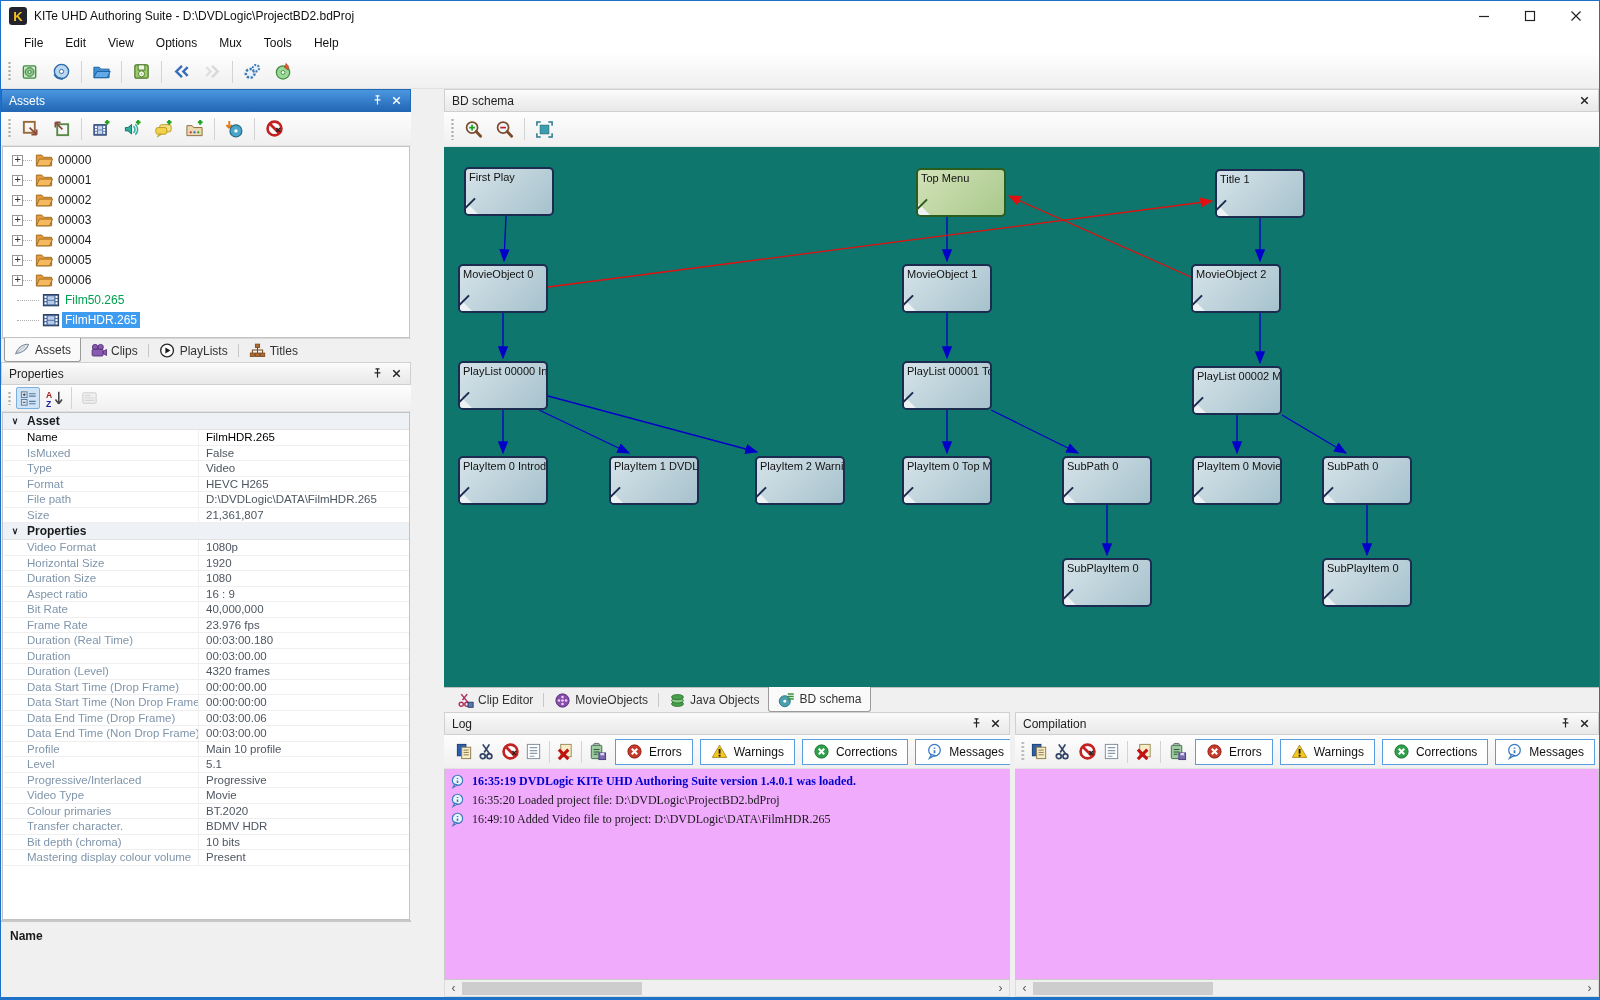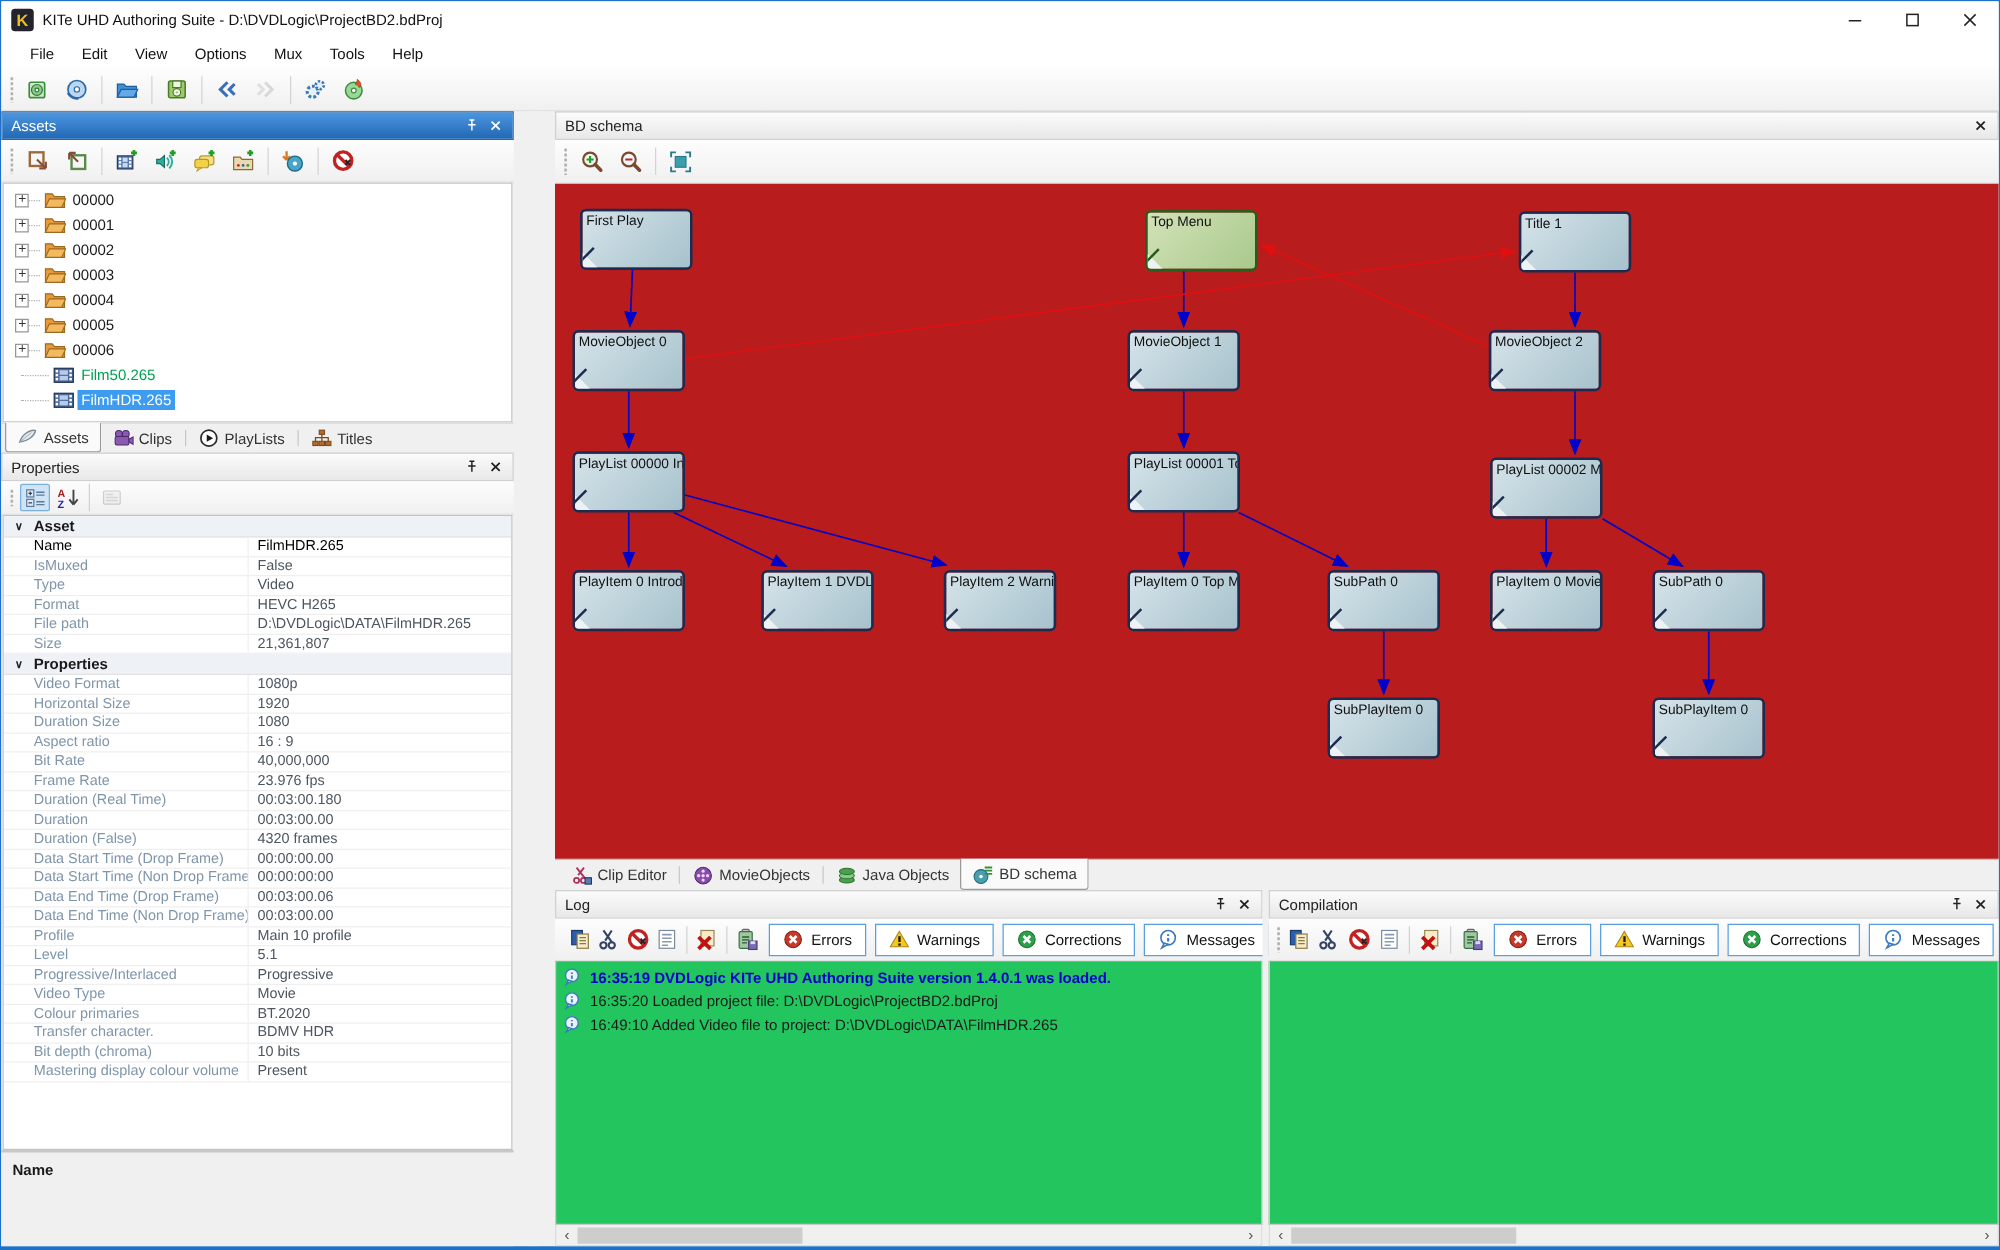--- a/index.html
+++ b/index.html
@@ -62,42 +62,42 @@
   .prop-grid{flex:1;background:#fff;border:1px solid #c3c3c3;margin:0 1px;overflow:hidden;min-height:0;}
   .prop-group{display:flex;height:17px;line-height:17px;background:#eef2f7;font-weight:bold;border-bottom:1px solid #e2e2e2;}
   .prop-group .chev{width:24px;text-align:center;font-size:9px;color:#222;}
   .prop-row{display:flex;height:15.5px;line-height:15.5px;border-bottom:1px solid #efefef;font-size:11.5px;}
   .prop-row .lbl{width:196px;padding-left:24px;color:#7f95ab;border-right:1px solid #efefef;white-space:nowrap;overflow:hidden;flex:0 0 auto;}
   .prop-row .val{flex:1;padding-left:7px;color:#4d5660;white-space:nowrap;overflow:hidden;}
   .prop-row.selected .lbl,.prop-row.selected .val{color:#000;}
   .prop-desc{height:77px;background:#f0f0f0;border-top:2px solid #c8c8c8;padding:7px 9px;font-weight:bold;flex:0 0 auto;}
   
   .schema-toolbar{height:35px;}
-  .schema-canvas{flex:1;position:relative;background:#b91c1c;overflow:hidden;min-height:0;}
+  .schema-canvas{flex:1;position:relative;background:#0f766e;overflow:hidden;min-height:0;}
   .edges{position:absolute;left:0;top:0;width:100%;height:100%;}
   .node{position:absolute;width:90px;height:49px;border:2px solid #1c2b50;border-radius:5px;
     background:linear-gradient(135deg,#d6e3e9 0%,#a6c2cd 100%);font-size:11px;padding:2px 3px;
     white-space:nowrap;overflow:hidden;color:#111;}
   .node::before{content:'';position:absolute;left:0;bottom:0;border-bottom:12px solid #edf2f4;border-right:12px solid transparent;}
   .node::after{content:'';position:absolute;left:-2px;bottom:3px;width:17px;height:2.4px;background:#1c2b50;
     transform:rotate(-45deg);transform-origin:left bottom;}
   .node.green{border-color:#2a5c1e;background:linear-gradient(135deg,#d3e2b8 0%,#a9c98c 100%);}
   .node.green::after{background:#2a5c1e;}
   
   .bottom-tabs{height:25px;border-top:1px solid #c0c0c0;padding-left:4px;display:flex;background:#f0f0f0;flex:0 0 auto;}
   .bottom-docks{height:285px;display:flex;flex:0 0 auto;}
   .dock-panel{display:flex;flex-direction:column;min-width:0;}
   .log-panel{width:566px;flex:0 0 auto;}
   .comp-panel{flex:1;}
   .dock-splitter{width:5px;background:#f0f0f0;flex:0 0 auto;}
   .dock-toolbar{height:34px;}
   .toggle-btn{display:flex;align-items:center;gap:6px;border:1px solid #5a9ee0;background:#fff;
     padding:0 10px;height:26px;margin-left:5px;color:#111;}
   .toggle-btn .ic{width:17px;height:17px;}
-  .dock-content{flex:1;background:#22c55e;border:1px solid #c9c9c9;border-top:none;overflow:hidden;padding:3px 5px;min-height:0;}
+  .dock-content{flex:1;background:#f0abfc;border:1px solid #c9c9c9;border-top:none;overflow:hidden;padding:3px 5px;min-height:0;font-family:Liberation Serif, serif;}
   .log-msg{display:flex;gap:7px;align-items:center;height:19px;white-space:nowrap;}
   .log-msg .ic{width:15px;height:15px;flex:0 0 auto;}
   .log-msg.emph{font-weight:bold;color:#0000cc;}
   .hscroll{height:17px;background:#f0f0f0;display:flex;align-items:center;border:1px solid #dcdcdc;border-top:none;flex:0 0 auto;}
   .hs-arrow{width:17px;text-align:center;color:#555;font-size:12px;line-height:15px;}
   .hs-thumb{width:180px;height:13px;background:#cdcdcd;}
   .hs-track{flex:1;}
 </style>
 </head>
 <body>
@@ -513,21 +513,21 @@
           </div>
           <div class="prop-row">
             <span class="lbl">Duration (Real Time)</span>
             <span class="val">00:03:00.180</span>
           </div>
           <div class="prop-row">
             <span class="lbl">Duration</span>
             <span class="val">00:03:00.00</span>
           </div>
           <div class="prop-row">
-            <span class="lbl">Duration (False)</span>
+            <span class="lbl">Duration (Level)</span>
             <span class="val">4320  frames</span>
           </div>
           <div class="prop-row">
             <span class="lbl">Data Start Time (Drop Frame)</span>
             <span class="val">00:00:00.00</span>
           </div>
           <div class="prop-row">
             <span class="lbl">Data Start Time (Non Drop Frame)</span>
             <span class="val">00:00:00:00</span>
           </div>

